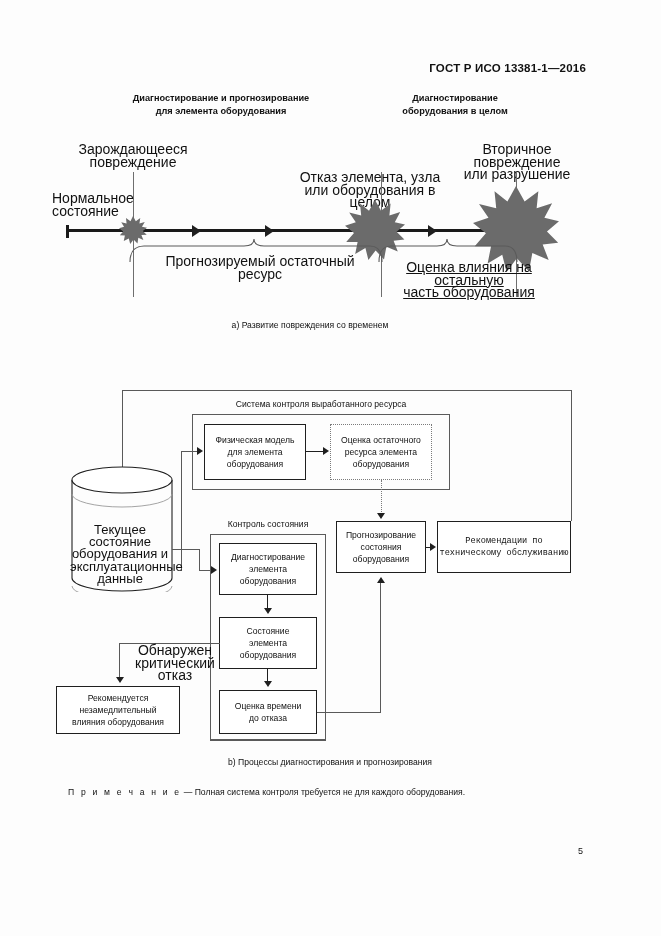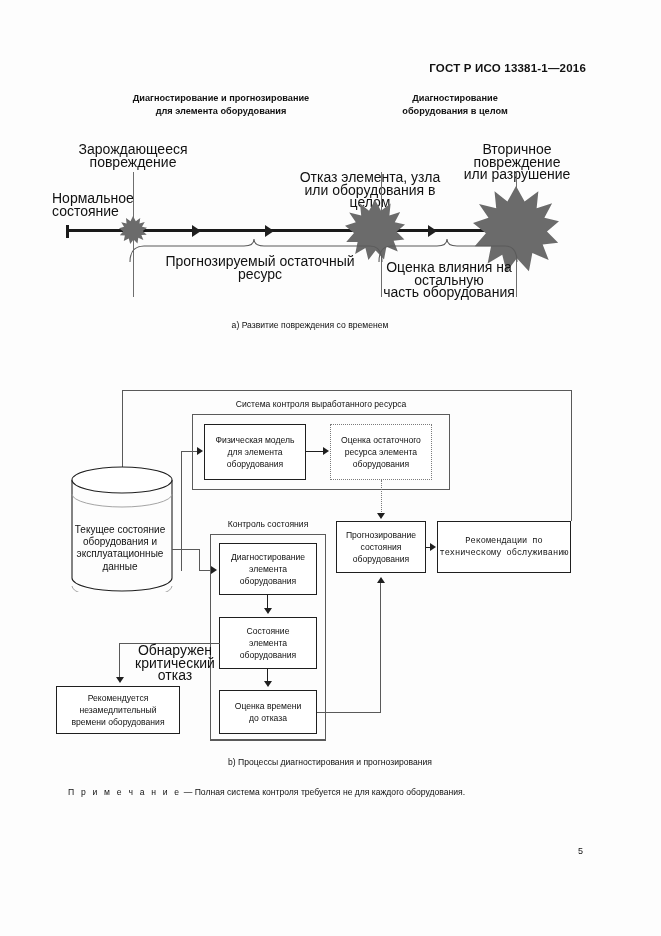--- a/index.html
+++ b/index.html
@@ -124,21 +124,21 @@
   }
   .note .sp { letter-spacing: 2.2px; }
   .pagenum {
     position: absolute;
     right: 78px;
     top: 846px;
     font-size: 9px;
   }
   .cyl-label {
     position: absolute;
-    font-size: 10px;
+    font-size: 13px;
     text-align: center;
     line-height: 12.2px;
     white-space: pre-line;
     width: 100px;
   }
 </style>
 </head>
 <body>
 
 <div class="page">
@@ -181,21 +181,21 @@
     <div class="star s-md" style="left:473px; top:186px; width:86px; height:86px;"></div>
 
     <svg class="abs" style="left:126px; top:238px;" width="262" height="24">
       <path d="M4,24 Q4,8 18,8 L118,8 Q128,8 128,1 Q128,8 138,8 L244,8 Q256,8 256,24" fill="none" stroke="#5b5b5b" stroke-width="1.1"></path>
     </svg>
     <div class="lbl" style="left:160px; top:255px; width:200px;">Прогнозируемый остаточный ресурс</div>
 
     <svg class="abs" style="left:375px; top:238px;" width="148" height="24">
       <path d="M4,24 Q4,8 16,8 L62,8 Q72,8 72,1 Q72,8 82,8 L130,8 Q142,8 142,24" fill="none" stroke="#5b5b5b" stroke-width="1.1"></path>
     </svg>
-    <div class="lbl" style="left:368px; top:261px; width:162px;">Оценка влияния на остальную
+    <div class="lbl" style="left:388px; top:261px; width:162px;text-decoration:underline;">Оценка влияния на остальную
 часть оборудования</div>
 
     <div class="cap" style="left:140px; top:319px; width:340px;">a)  Развитие повреждения со временем</div>
   </div>
 
   <div>
 
     <div class="conn gray" style="left:122px; top:390px; width:450px; height:1px;"></div>
     <div class="conn gray" style="left:122px; top:390px; width:1px; height:86px;"></div>
     <div class="conn gray" style="left:571px; top:390px; width:1px; height:131px;"></div>
@@ -261,21 +261,21 @@
     <div class="arrowhead ah-down" style="left:264px; top:681px;"></div>
 
     <div class="conn gray" style="left:119px; top:643px; width:101px; height:1.4px;"></div>
     <div class="conn gray" style="left:119px; top:643px; width:1.4px; height:37px;"></div>
     <div class="arrowhead ah-down" style="left:116px; top:677px;"></div>
     <div class="lbl" style="left:122px; top:644px; width:106px;">Обнаружен
 критический отказ</div>
 
     <div class="box" style="left:56px; top:686px; width:124px; height:48px;">Рекомендуется
 незамедлительный
-времени оборудования</div>
+влияния оборудования</div>
 
     <div class="box" style="left:336px; top:521px; width:90px; height:52px;">Прогнозирование
 состояния
 оборудования</div>
 
     <div class="box" style="left:437px; top:521px; width:134px; height:52px;font-family:Liberation Mono, monospace;">Рекомендации по
 техническому обслуживанию</div>
 
     <div class="conn" style="left:426px; top:547px; width:7px; height:1.4px;"></div>
     <div class="arrowhead ah-right" style="left:430px; top:543px;"></div>

